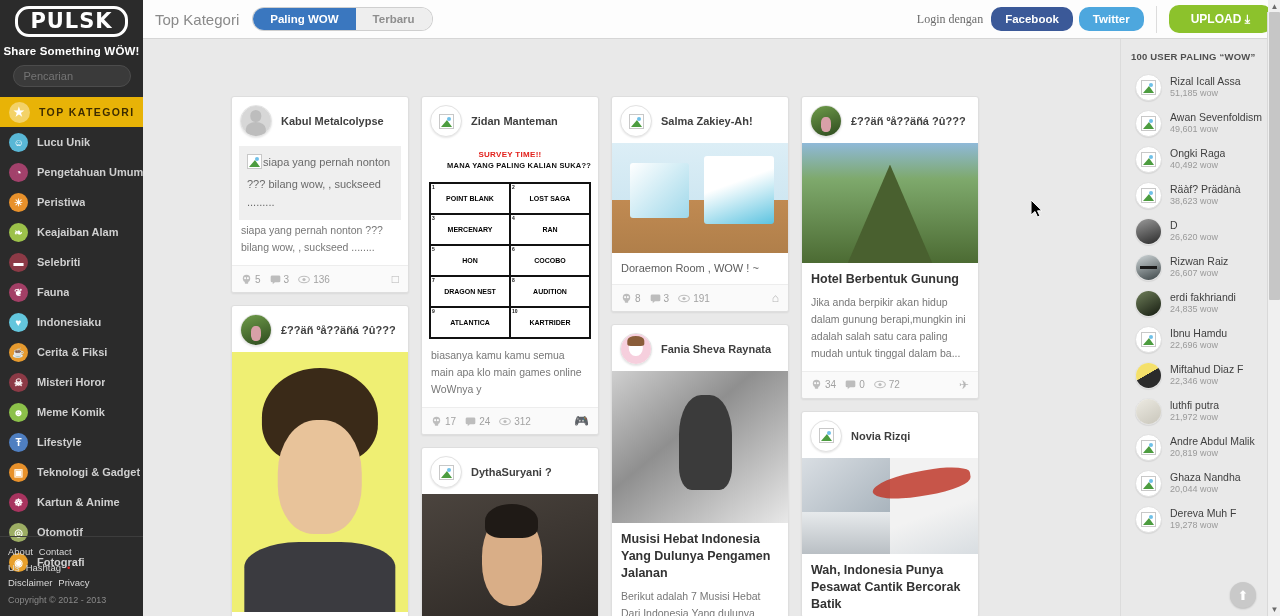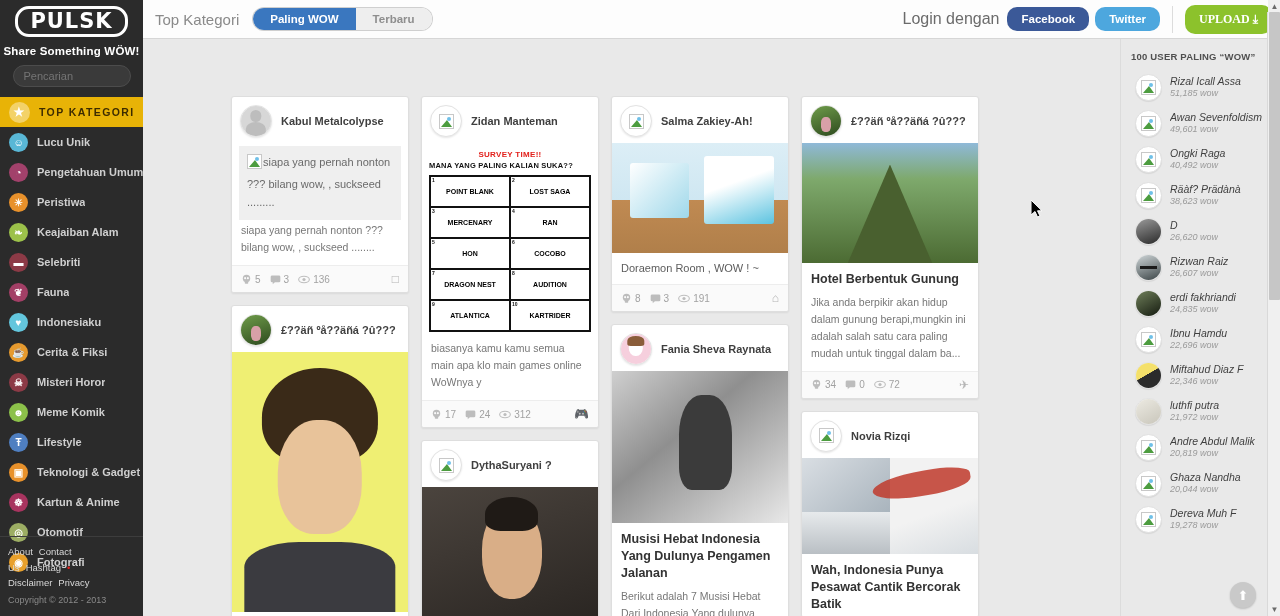--- a/index.html
+++ b/index.html
@@ -75,43 +75,43 @@
   #topbar-title {
     font-size: 15px; color: #8a8a8a; margin-left: 12px; margin-right: 14px;
   }
   .seg-group { display: flex; border-radius: 14px; overflow: hidden; box-shadow: 0 0 0 1px #cfcfcf; }
   .seg {
     padding: 5px 17px; font-size: 11.5px; font-weight: bold;
     background: #eeeeee; color: #8e8e8e; cursor: pointer;
   }
   .seg.active { background: #3a77bf; color: #fff; }
   #topbar-right { margin-left: auto; display: flex; align-items: center; padding-right: 8px; }
-  .login-label { font-size: 16px; color: #6b6b6b; margin-right: 8px; }
+  .login-label { font-size: 12px; color: #6b6b6b; margin-right: 8px; font-family: Liberation Serif, serif; }
   .btn {
     border-radius: 10px; font-size: 11.5px; font-weight: bold;
     color: #fff; padding: 6px 14px; cursor: pointer; white-space: nowrap;
   }
   .btn-fb { background: #3b5998; }
   .btn-tw { background: #4da7de; margin-left: 6px; }
   .divider-v { width: 1px; height: 27px; background: #dcdcdc; margin: 0 12px; }
-  .btn-upload { background: #8cc22c; padding: 7px 14px; font-size: 12px; font-family: Liberation Serif, serif; }
+  .btn-upload { background: #8cc22c; padding: 7px 22px; font-size: 12px; }
 
   
   #right-sidebar {
     position: absolute; right: 0; top: 39px;
     width: 160px; height: 577px;
     background: #e9e9e9;
     border-left: 1px solid #dcdcdc;
     overflow: hidden;
   }
   #right-title {
     font-size: 9.5px; font-weight: bold; color: #4f4f4f;
     letter-spacing: .2px; padding: 12px 0 7px 10px;
   }
-  .user-row { display: flex; align-items: center; height: 36px; padding-left: 14px; cursor: pointer; font-style: italic; }
+  .user-row { display: flex; align-items: center; height: 36px; padding-left: 14px; cursor: pointer; }
   .avatar-sm {
     width: 27px; height: 27px; border-radius: 50%;
     background: #fff; border: 1px solid #e0e0e0;
     box-shadow: 0 1px 1px rgba(0,0,0,.08);
     margin-right: 8px; flex: 0 0 27px; overflow: hidden;
     display: flex; align-items: center; justify-content: center;
   }
   .user-meta { line-height: 1.25; overflow: hidden; }
   .user-name { font-size: 10.5px; color: #3f3f3f; white-space: nowrap; }
   .user-wow { font-size: 9px; color: #9a9a9a; }
@@ -224,21 +224,21 @@
   .ph-bw::before { content:""; position:absolute; left:38%; top:16%; width:30%; height:62%;
       background:#3b3b3b; border-radius:42% 42% 24% 24%; }
   .ph-singer { height: 170px; background: linear-gradient(160deg,#4b443e,#24201d); position: relative; }
   .ph-singer::before { content:""; position:absolute; left:34%; top:12%; width:34%; height:54%;
       background:#d9ae87; border-radius:46%; }
   .ph-singer::after { content:""; position:absolute; left:36%; top:6%; width:30%; height:20%;
       background:#1f1a16; border-radius:50% 50% 30% 30%; }
 
   .survey { padding: 4px 7px 6px; }
   .survey-h1 { text-align:center; color:#e2211c; font-size:8px; font-weight:bold; letter-spacing:.3px; padding:3px 0 2px; }
-  .survey-h2 { text-align:left; color:#111; font-size:7.5px; font-weight:bold; letter-spacing:.2px; padding-bottom:5px; }
+  .survey-h2 { text-align:right; color:#111; font-size:7.5px; font-weight:bold; letter-spacing:.2px; padding-bottom:12px; }
   .survey-grid { display:grid; grid-template-columns:1fr 1fr; border:1px solid #111; }
   .survey-cell { height:31px; border:1px solid #111; position:relative;
       display:flex; align-items:center; justify-content:center;
       font-size:7px; font-weight:bold; }
   .survey-cell span.num { position:absolute; left:1px; top:0; font-size:5px; color:#111; }
 </style>
 </head>
 <body>
 
 <div id="left-sidebar">

